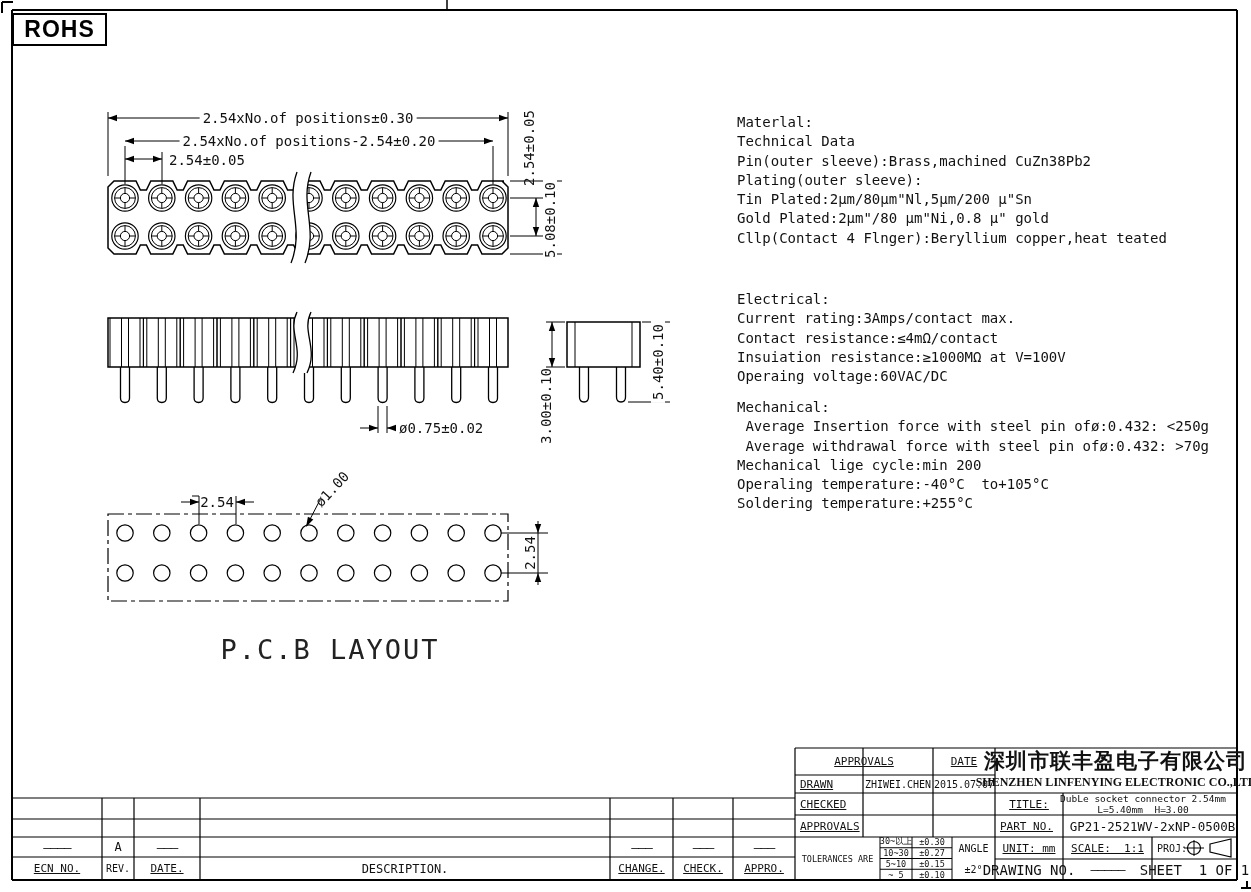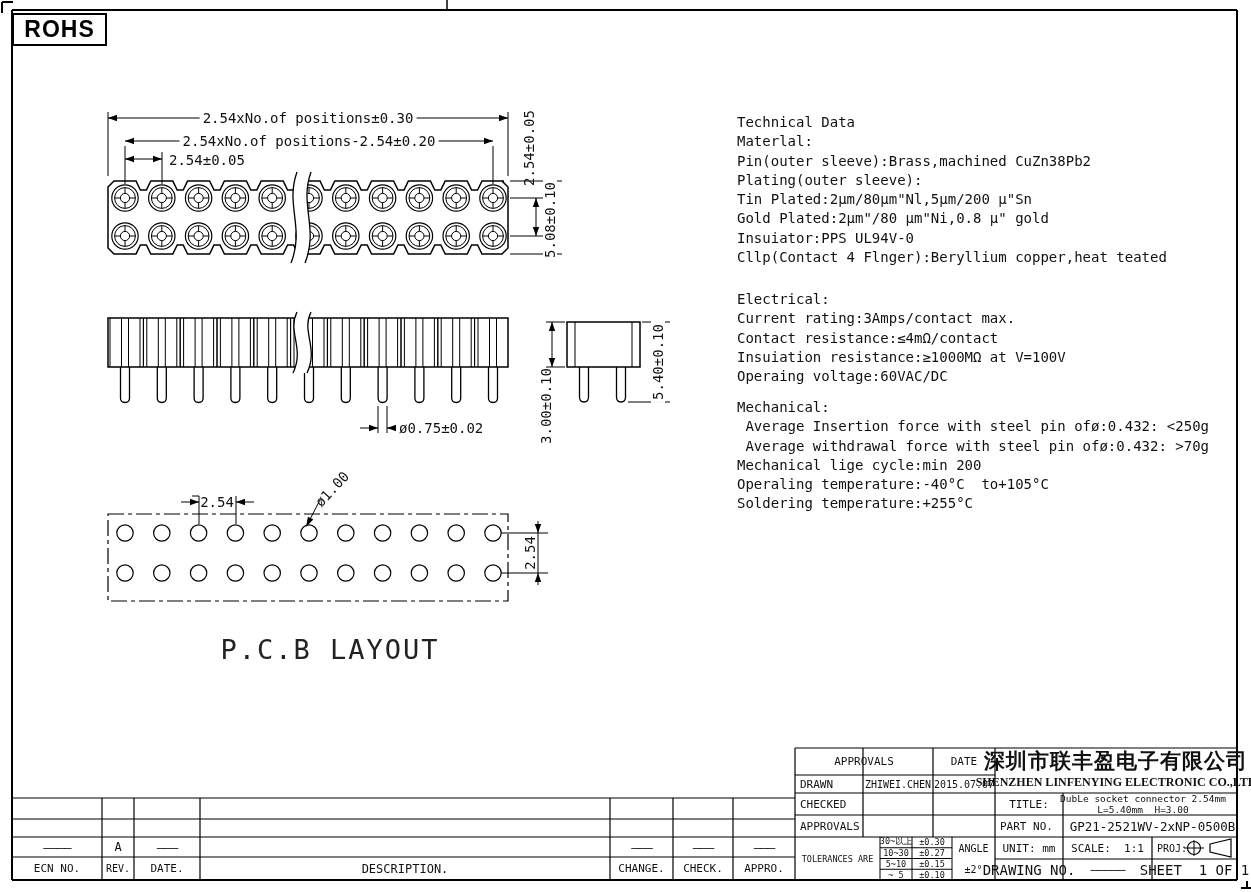--- a/index.html
+++ b/index.html
@@ -13,21 +13,21 @@
   .wbg{background:#fff;padding:0 3px;}
   .tech{position:absolute;left:737px;font:14px "DejaVu Sans Mono",monospace;
         line-height:19.3px;white-space:pre;color:#111;}
   .pcb-label{position:absolute;font:27px "DejaVu Sans Mono",monospace;letter-spacing:2px;color:#222;}
   #rohs{position:absolute;left:12px;top:13px;width:95px;height:33px;border:2px solid #000;
         display:flex;align-items:center;justify-content:center;box-sizing:border-box;
         font-family:"Liberation Sans",sans-serif;font-weight:800;font-size:23px;letter-spacing:1px;color:#000;}
   .cell{position:absolute;display:flex;align-items:center;justify-content:center;
         box-sizing:border-box;white-space:pre;color:#111;}
   .cl{justify-content:flex-start;padding-left:5px;}
-  .f11{font-size:11px;} .f10{font-size:10px;} .f9{font-size:14px;text-align:right;} .f85{font-size:8.5px;}
+  .f11{font-size:11px;text-decoration:underline;} .f10{font-size:10px;} .f9{font-size:14px;text-align:right;} .f85{font-size:8.5px;}
   .f12{font-size:12px;} .f125{font-size:12.5px;}
   .company-cn{font-family:"DejaVu Sans",sans-serif;font-weight:bold;font-size:21px;letter-spacing:1px;}
   .company-en{font-family:"Liberation Serif",serif;font-weight:bold;font-size:12px;}
   .title2{flex-direction:column;line-height:11px;font-size:9.5px;}
   .dash{letter-spacing:-1px;font-size:13px;}
 </style>
 </head>
 <body>
 
 <div id="sheet">
@@ -388,21 +388,21 @@
       <path d="M306,527 L313.3,519.5 L307.9,516.7 Z" fill="#000" stroke="none" stroke-width="1"></path>
       <line x1="501" y1="533" x2="548" y2="533" stroke="#000" stroke-width="1"></line>
       <line x1="501" y1="573" x2="548" y2="573" stroke="#000" stroke-width="1"></line>
       <line x1="538" y1="521" x2="538" y2="585" stroke="#000" stroke-width="1"></line>
       <path d="M538,533 l-3.2,-9 h6.4 z" fill="#000"></path>
       <path d="M538,573 l-3.2,9 h6.4 z" fill="#000"></path>
     </svg>
 
   <div id="rohs">ROHS</div>
 
-  <div class="tech" style="top:113px;"><div>Technical Data</div><div>Materlal:</div><div>Pin(outer sleeve):Brass,machined CuZn38Pb2</div><div>Plating(outer sleeve):</div><div>Tin Plated:2μm/80μm"Nl,5μm/200 μ"Sn</div><div>Gold Plated:2μm"/80 μm"Ni,0.8 μ" gold</div><div>Insuiator:PPS UL94V-0</div><div>Cllp(Contact 4 Flnger):Beryllium copper,heat teated</div></div>
+  <div class="tech" style="top:113px;"><div>Materlal:</div><div>Technical Data</div><div>Pin(outer sleeve):Brass,machined CuZn38Pb2</div><div>Plating(outer sleeve):</div><div>Tin Plated:2μm/80μm"Nl,5μm/200 μ"Sn</div><div>Gold Plated:2μm"/80 μm"Ni,0.8 μ" gold</div><div>Cllp(Contact 4 Flnger):Beryllium copper,heat teated</div></div>
   <div class="tech" style="top:290px;"><div>Electrical:</div><div>Current rating:3Amps/contact max.</div><div>Contact resistance:≤4mΩ/contact</div><div>Insuiation resistance:≥1000MΩ at V=100V</div><div>Operaing voltage:60VAC/DC</div></div>
   <div class="tech" style="top:398px;"><div>Mechanical:</div><div> Average Insertion force with steel pin ofø:0.432: &lt;250g</div><div> Average withdrawal force with steel pin ofø:0.432: &gt;70g</div><div>Mechanical lige cycle:min 200</div><div>Operaling temperature:-40°C  to+105°C</div><div>Soldering temperature:+255°C</div></div>
 
   <div class="dt ctr wbg" style="left:308px;top:118px;">2.54xNo.of positions±0.30</div>
   <div class="dt ctr wbg" style="left:309px;top:141px;">2.54xNo.of positions-2.54±0.20</div>
   <div class="dt" style="left:169px;top:153px;">2.54±0.05</div>
   <div class="dt rot" style="left:529px;top:148px;">2.54±0.05</div>
   <div class="dt rot wbg" style="left:550px;top:220px;">5.08±0.10</div>
 
   <div class="dt" style="left:399px;top:421px;">ø0.75±0.02</div>

